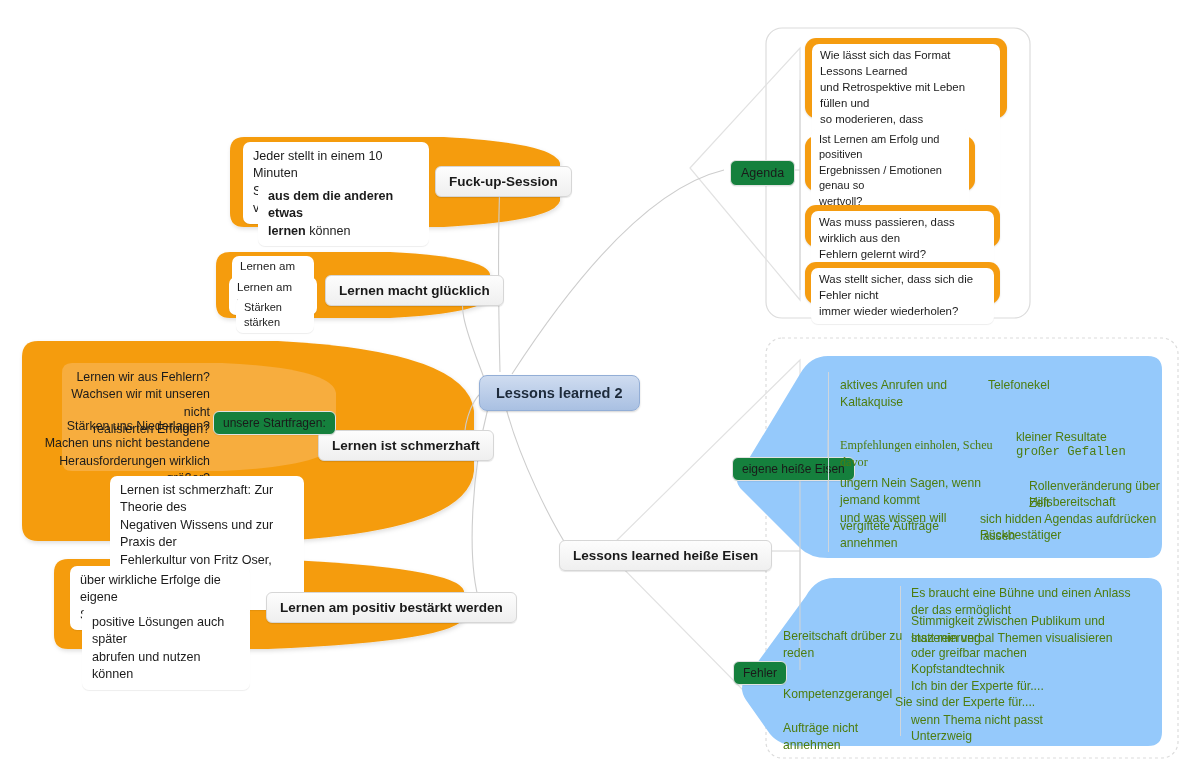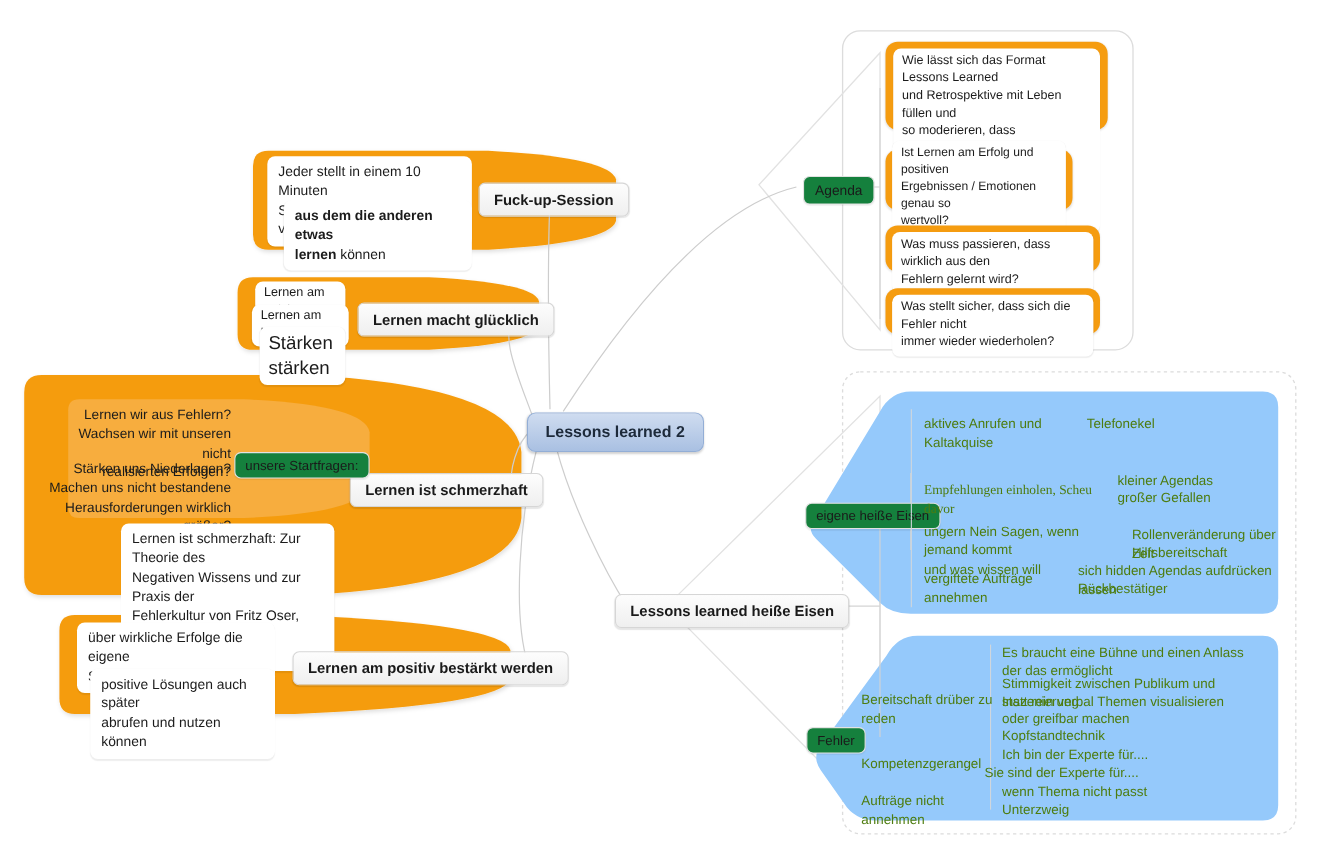--- a/index.html
+++ b/index.html
@@ -131,21 +131,21 @@
 
   <div class="chip root" style="left:479px; top:375px;">Lessons learned 2</div>
 
   <div class="chip branch" style="left:435px; top:166px;">Fuck-up-Session</div>
   <div class="wbox" style="left:243px; top:142px; width:186px;">Jeder stellt in einem 10 Minuten<br>Spot seinen größten <b>Fehler</b> vor</div>
   <div class="wbox" style="left:258px; top:182px; width:171px;"><b>aus dem die anderen etwas</b><br><b>lernen</b> können</div>
 
   <div class="chip branch" style="left:325px; top:275px;">Lernen macht glücklich</div>
   <div class="wbox" style="left:232px; top:256px; width:82px; font-size:11.5px; padding:3px 8px;">Lernen am Erfolg</div>
   <div class="wbox" style="left:229px; top:277px; width:88px; font-size:11.5px; padding:3px 8px;">Lernen am klappen</div>
-  <div class="wbox" style="left:236px; top:297px; width:78px; font-size:17px; padding:3px 8px;">Stärken stärken</div>
+  <div class="wbox" style="left:236px; top:297px; width:78px; font-size:11px; padding:3px 8px;">Stärken stärken</div>
 
   <div class="chip branch" style="left:318px; top:430px;">Lernen ist schmerzhaft</div>
   <div class="chip plain sub" style="left:213px; top:411px;">unsere Startfragen:</div>
 
   <div class="ptxt right" style="left:60px; top:369px; width:150px;">Lernen wir aus Fehlern?</div>
   <div class="ptxt right" style="left:48px; top:386px; width:162px;">Wachsen wir mit unseren nicht
 realisierten Erfolgen?</div>
   <div class="ptxt right" style="left:60px; top:418px; width:150px;">Stärken uns Niederlagen?</div>
   <div class="ptxt right" style="left:38px; top:435px; width:172px;">Machen uns nicht bestandene
 Herausforderungen wirklich größer?</div>
@@ -173,22 +173,22 @@
   <div class="chip branch" style="left:559px; top:540px;">Lessons learned heiße Eisen</div>
 
   <div class="chip plain sub" style="left:732px; top:457px;">eigene heiße Eisen</div>
 
   <div class="hair" style="left:828px; top:372px; height:180px;"></div>
 
   <div class="ptxt blue" style="left:840px; top:377px; width:160px;">aktives Anrufen und Kaltakquise</div>
   <div class="ptxt blue" style="left:988px; top:377px; width:160px;">Telefonekel</div>
 
   <div class="ptxt blue" style="left:840px; top:437px; width:170px;font-family:Liberation Serif, serif;">Empfehlungen einholen, Scheu davor</div>
-  <div class="ptxt blue" style="left:1016px; top:429px; width:150px;">kleiner Agendas</div>
-  <div class="ptxt blue" style="left:1016px; top:444px; width:150px;">großer Gefallen</div>
+  <div class="ptxt blue" style="left:1016px; top:429px; width:150px;">kleiner Resultate</div>
+  <div class="ptxt blue" style="left:1016px; top:444px; width:150px;font-family:Liberation Mono, monospace;">großer Gefallen</div>
 
   <div class="ptxt blue" style="left:840px; top:475px; width:176px;">ungern Nein Sagen, wenn jemand kommt
 und was wissen will</div>
   <div class="ptxt blue" style="left:1029px; top:478px; width:148px;">Rollenveränderung über Zeit</div>
   <div class="ptxt blue" style="left:1029px; top:494px; width:148px;">Hilfsbereitschaft</div>
 
   <div class="ptxt blue" style="left:840px; top:518px; width:150px;">vergiftete Aufträge annehmen</div>
   <div class="ptxt blue" style="left:980px; top:511px; width:180px;">sich hidden Agendas aufdrücken lassen</div>
   <div class="ptxt blue" style="left:980px; top:527px; width:180px;">Rückbestätiger</div>
 

